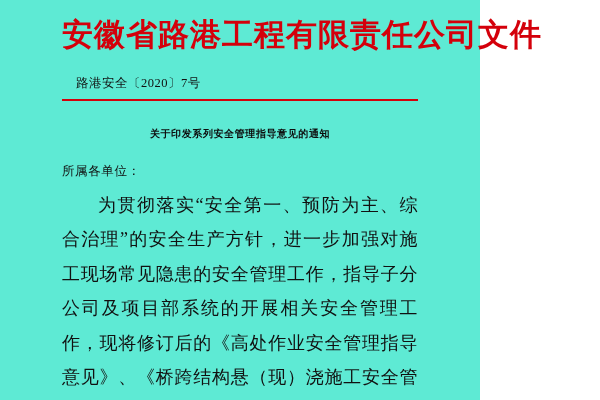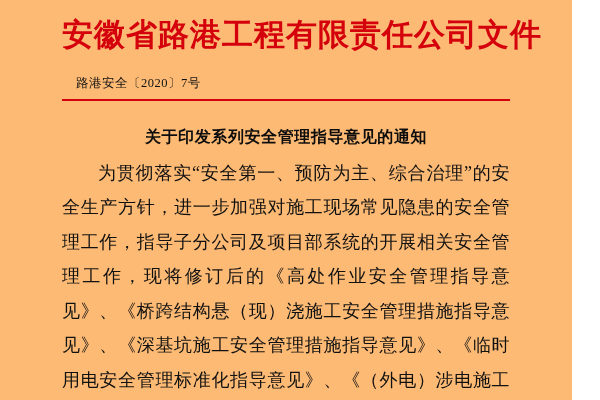--- a/index.html
+++ b/index.html
@@ -8,23 +8,23 @@
   }
   body {
     width: 600px;
     height: 400px;
     background: #ffffff;
     font-family: "Liberation Serif", "DejaVu Serif", serif;
     overflow: hidden;
   }
   .page {
     position: relative;
-    width: 572px;
+    width: 480px;
     height: 400px;
-    background: #fdba74;
+    background: #5eead4;
     box-sizing: border-box;
     padding: 0 62px;
   }
   .doc-title {
     margin: 0;
     padding-top: 16px;
     text-align: center;
     color: #d4000b;
     font-family: "Liberation Serif", "DejaVu Serif", serif;
     font-weight: bold;
@@ -49,21 +49,21 @@
     padding-right: 8px;
   }
   .red-rule {
     margin-top: 7px;
     height: 2px;
     background: #d4000b;
     width: 100%;
   }
   .subject {
     text-align: center;
-    font-size: 16px;
+    font-size: 10px;
     font-weight: bold;
     color: #0d0d0d;
     margin-top: 26px;
     letter-spacing: 0.6px;
     white-space: nowrap;
   }
   .recipient {
     margin-top: 22px;
     font-size: 12.5px;
     color: #111111;
@@ -91,18 +91,19 @@
   <h1 class="doc-title">安徽省路港工程有限责任公司文件</h1>
 
   <div class="meta-row">
     <div class="meta-left">路港安全〔2020〕7号</div>
   </div>
 
   <div class="red-rule"></div>
 
   <div class="subject">关于印发系列安全管理指导意见的通知</div>
 
+  <div class="recipient">所属各单位：</div>
 
   <p class="body-p">为贯彻落实“安全第一、预防为主、综合治理”的安全生产方针，进一步加强对施工现场常见隐患的安全管理工作，指导子分公司及项目部系统的开展相关安全管理工作，现将修订后的《高处作业安全管理指导意见》、《桥跨结构悬（现）浇施工安全管理措施指导意见》、《深基坑施工安全管理措施指导意见》、《临时用电安全管理标准化指导意见》、《（外电）涉电施工安全防护作业安全管理指导意见》、《交通道改作业指导意见》《大气污染防治管理指导意见》（详见附件）印发给你们，各单位应认真落实指导意见相关要求并结合现场施工持续完善。</p>
 
   <p class="body-p tight">特此通知！</p>
 
 </div>
 
 </body></html>

